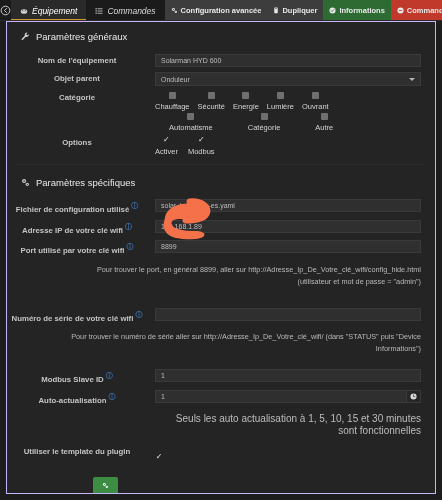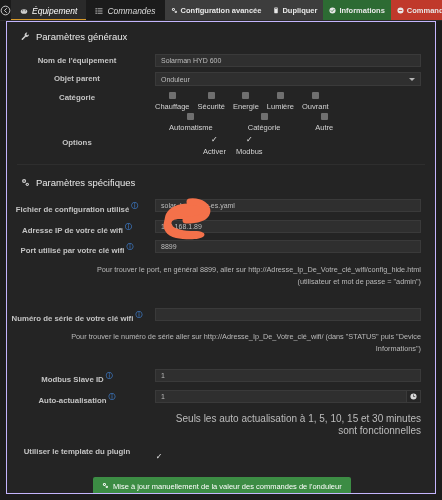--- a/index.html
+++ b/index.html
@@ -356,21 +356,21 @@
           <span>Catégorie</span>
         </label>
         <label class="cbitem">
           <span class="box"></span>
           <span>Autre</span>
         </label>
       </div>
     </div>
   </div>
 
-  <div class="row" style="margin-top:4px;gap:48px;">
+  <div class="row" style="margin-top:4px;">
     <div class="lbl">Options</div>
     <div class="ctl">
       <div class="optrow">
         <label class="cbitem">
           <span class="check">✓</span>
           <span>Activer</span>
         </label>
         <label class="cbitem">
           <span class="check">✓</span>
           <span>Modbus</span>
@@ -471,21 +471,20 @@
   <div class="btnwrap" style="margin-top:14px;">
     <div class="bigbtn green">
       <span>
         <svg width="7" height="7" viewBox="0 0 16 16" fill="currentColor">
           <circle cx="5.5" cy="5.5" r="3.4"></circle>
             <circle cx="5.5" cy="5.5" r="1.3" fill="#3c8c44"></circle>
           <circle cx="11" cy="11" r="2.7"></circle>
             <circle cx="11" cy="11" r="1" fill="#3c8c44"></circle>
         </svg>
       </span>
-      <span>Mise à jour manuellement de la valeur des commandes de l'onduleur</span>
     </div>
   </div>
 
   <div class="btnwrap" style="margin-top:12px;padding-left:84px;padding-right:14px;">
     <div class="bigbtn orange">
       <span>
         <svg width="7" height="7" viewBox="0 0 16 16" fill="currentColor">
           <circle cx="5.5" cy="5.5" r="3.4"></circle>
             <circle cx="5.5" cy="5.5" r="1.3" fill="#d4891d"></circle>
           <circle cx="11" cy="11" r="2.7"></circle>

